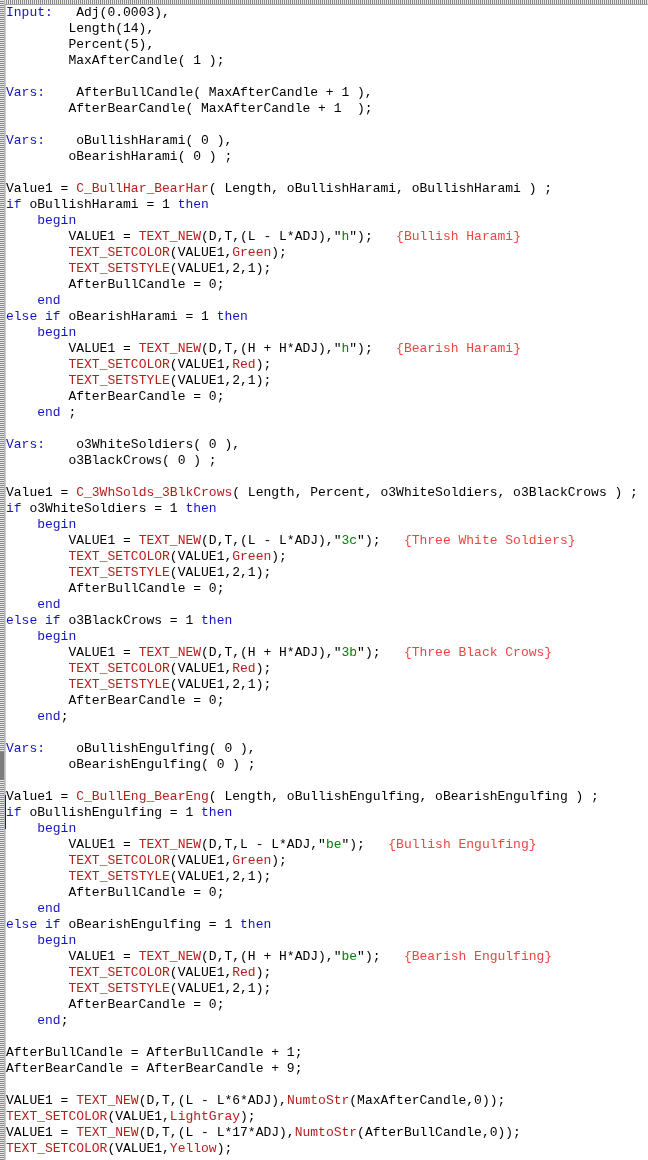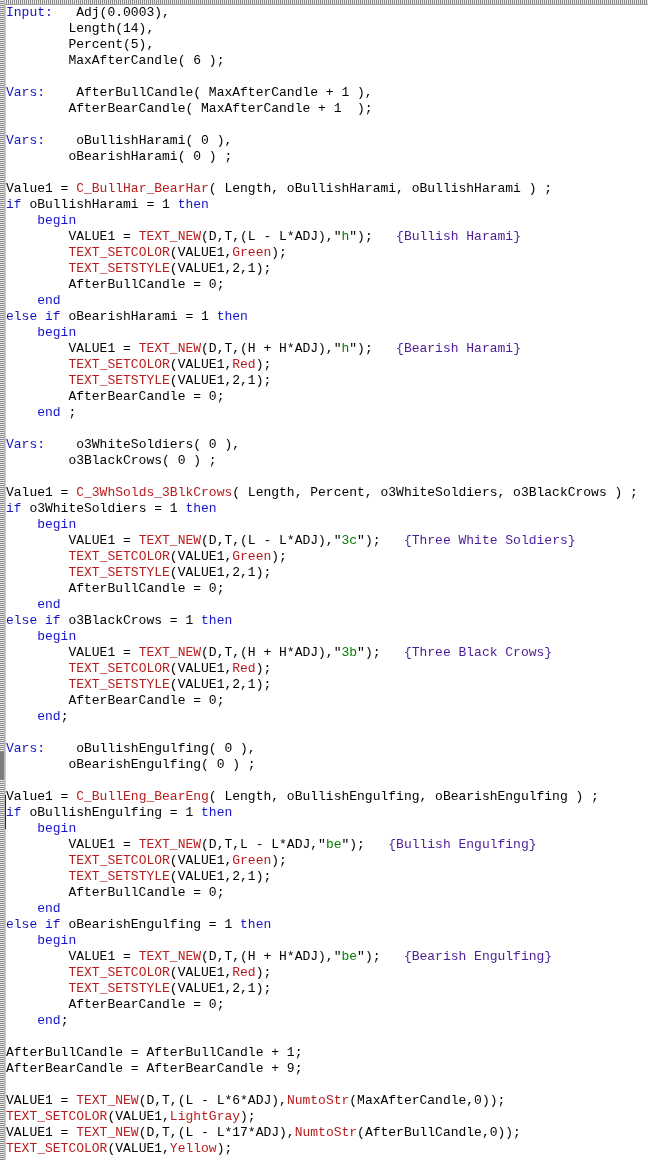--- a/index.html
+++ b/index.html
@@ -78,21 +78,21 @@
     line-height: 16px;
     font-size: 13px;
     white-space: pre;
     color: #000000;
     letter-spacing: 0px;
   }
 
   
   .kw   { color: #1414c8; }   
   .fn   { color: #b91c1c; }   
-  .cmt  { color: #4c1d95; }   
+  .cmt  { color: #ef4444; }   
   .str  { color: #008000; }   
   .plain{ color: #000000; }
 
   
   .caret-bar {
     position: absolute;
     left: 0px;
     width: 2px;
     background: #1414c8;
   }
@@ -106,21 +106,21 @@
   <div class="edge-left"></div>
   <div class="edge-thumb" style="top:752px; height:28px;"></div>
   <div class="gutter-rule"></div>
 
   <div class="caret-bar" style="top:795px; height:34px; left:5px;"></div>
 
   <div id="code-surface">
       <div class="code-line"><span class="kw">Input:</span><span class="plain">   Adj(0.0003),</span></div>
       <div class="code-line"><span class="plain">        Length(14),</span></div>
       <div class="code-line"><span class="plain">        Percent(5),</span></div>
-      <div class="code-line"><span class="plain">        MaxAfterCandle( 6 );</span></div>
+      <div class="code-line"><span class="plain">        MaxAfterCandle( 1 );</span></div>
       <div class="code-line">&nbsp;</div>
       <div class="code-line"><span class="kw">Vars:</span><span class="plain">    AfterBullCandle( MaxAfterCandle + 1 ),</span></div>
       <div class="code-line"><span class="plain">        AfterBearCandle( MaxAfterCandle + 1  );</span></div>
       <div class="code-line">&nbsp;</div>
       <div class="code-line"><span class="kw">Vars:</span><span class="plain">    oBullishHarami( 0 ),</span></div>
       <div class="code-line"><span class="plain">        oBearishHarami( 0 ) ;</span></div>
       <div class="code-line">&nbsp;</div>
       <div class="code-line"><span class="plain">Value1 = </span><span class="fn">C_BullHar_BearHar</span><span class="plain">( Length, oBullishHarami, oBullishHarami ) ;</span></div>
       <div class="code-line"><span class="kw">if</span><span class="plain"> oBullishHarami = 1 </span><span class="kw">then</span></div>
       <div class="code-line"><span class="plain">    </span><span class="kw">begin</span></div>

